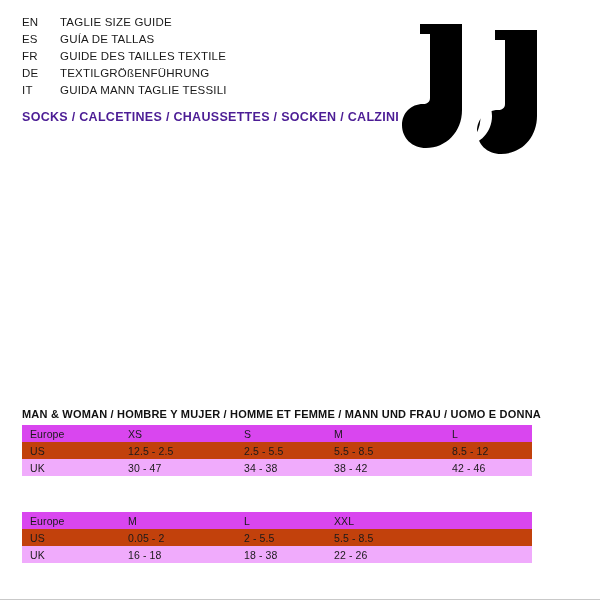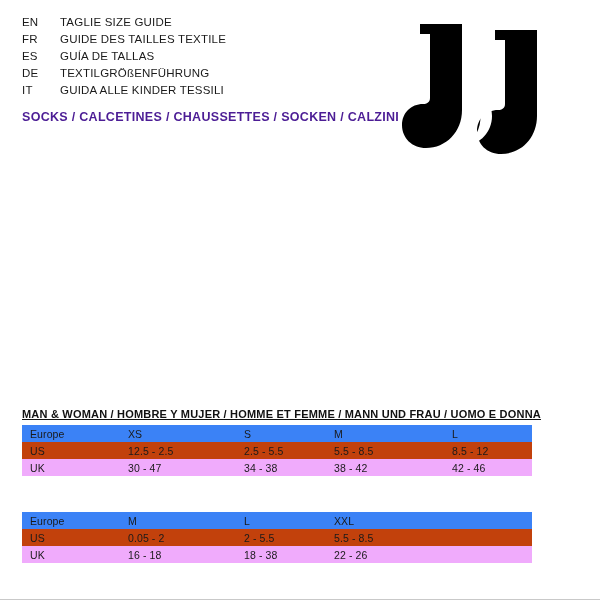--- a/index.html
+++ b/index.html
@@ -75,39 +75,38 @@
   .section-men { top: 408px; }
   .section-children { top: 512px; }
 
   .section-title {
     font-size: 11px;
     font-weight: bold;
     letter-spacing: 0.2px;
     color: #111111;
     margin-bottom: 5px;
     white-space: nowrap;
-    text-decoration: underline;
   }
 
   table.size-table {
     border-collapse: collapse;
     width: 470px;
     table-layout: fixed;
     font-size: 10.5px;
   }
   table.size-table td {
     height: 17px;
     padding: 0 0 0 8px;
     border: none;
     color: #1a1a1a;
     vertical-align: middle;
     letter-spacing: 0.1px;
   }
   table.size-table tr.row-head td {
-    background: #3b82f6;
+    background: #d946ef;
   }
   table.size-table tr.row-alt td {
     background: #f0abfc;
   }
   table.size-table tr.row-plain td {
     background: #c2410c;
   }
   table.size-table td.c0 { width: 90px; }
   table.size-table td.c1 { width: 108px; }
   table.size-table td.c2 { width: 82px; }
@@ -126,34 +125,34 @@
 <body>
 
 <div class="page">
 
   <div class="lang-block">
     <div class="lang-row">
       <span class="lang-code">EN</span>
       <span class="lang-text">TAGLIE SIZE GUIDE</span>
     </div>
     <div class="lang-row">
+      <span class="lang-code">ES</span>
+      <span class="lang-text">GUÍA DE TALLAS</span>
+    </div>
+    <div class="lang-row">
       <span class="lang-code">FR</span>
       <span class="lang-text">GUIDE DES TAILLES TEXTILE</span>
     </div>
     <div class="lang-row">
-      <span class="lang-code">ES</span>
-      <span class="lang-text">GUÍA DE TALLAS</span>
-    </div>
-    <div class="lang-row">
       <span class="lang-code">DE</span>
       <span class="lang-text">TEXTILGRÖßENFÜHRUNG</span>
     </div>
     <div class="lang-row">
       <span class="lang-code">IT</span>
-      <span class="lang-text">GUIDA ALLE KINDER TESSILI</span>
+      <span class="lang-text">GUIDA MANN TAGLIE TESSILI</span>
     </div>
   </div>
 
   <div class="product-title">SOCKS / CALCETINES / CHAUSSETTES / SOCKEN / CALZINI</div>
 
   <div class="socks-art">
     <svg width="180" height="160" viewBox="0 0 180 160" xmlns="http://www.w3.org/2000/svg">
 
       <path d="M20 10 H62 V96 C62 118 46 134 26 134 C12 134 2 124 2 111 C2 99 11 90 23 90 C27 90 30 88 30 84 V20 H20 Z" fill="#000000"></path>
 

